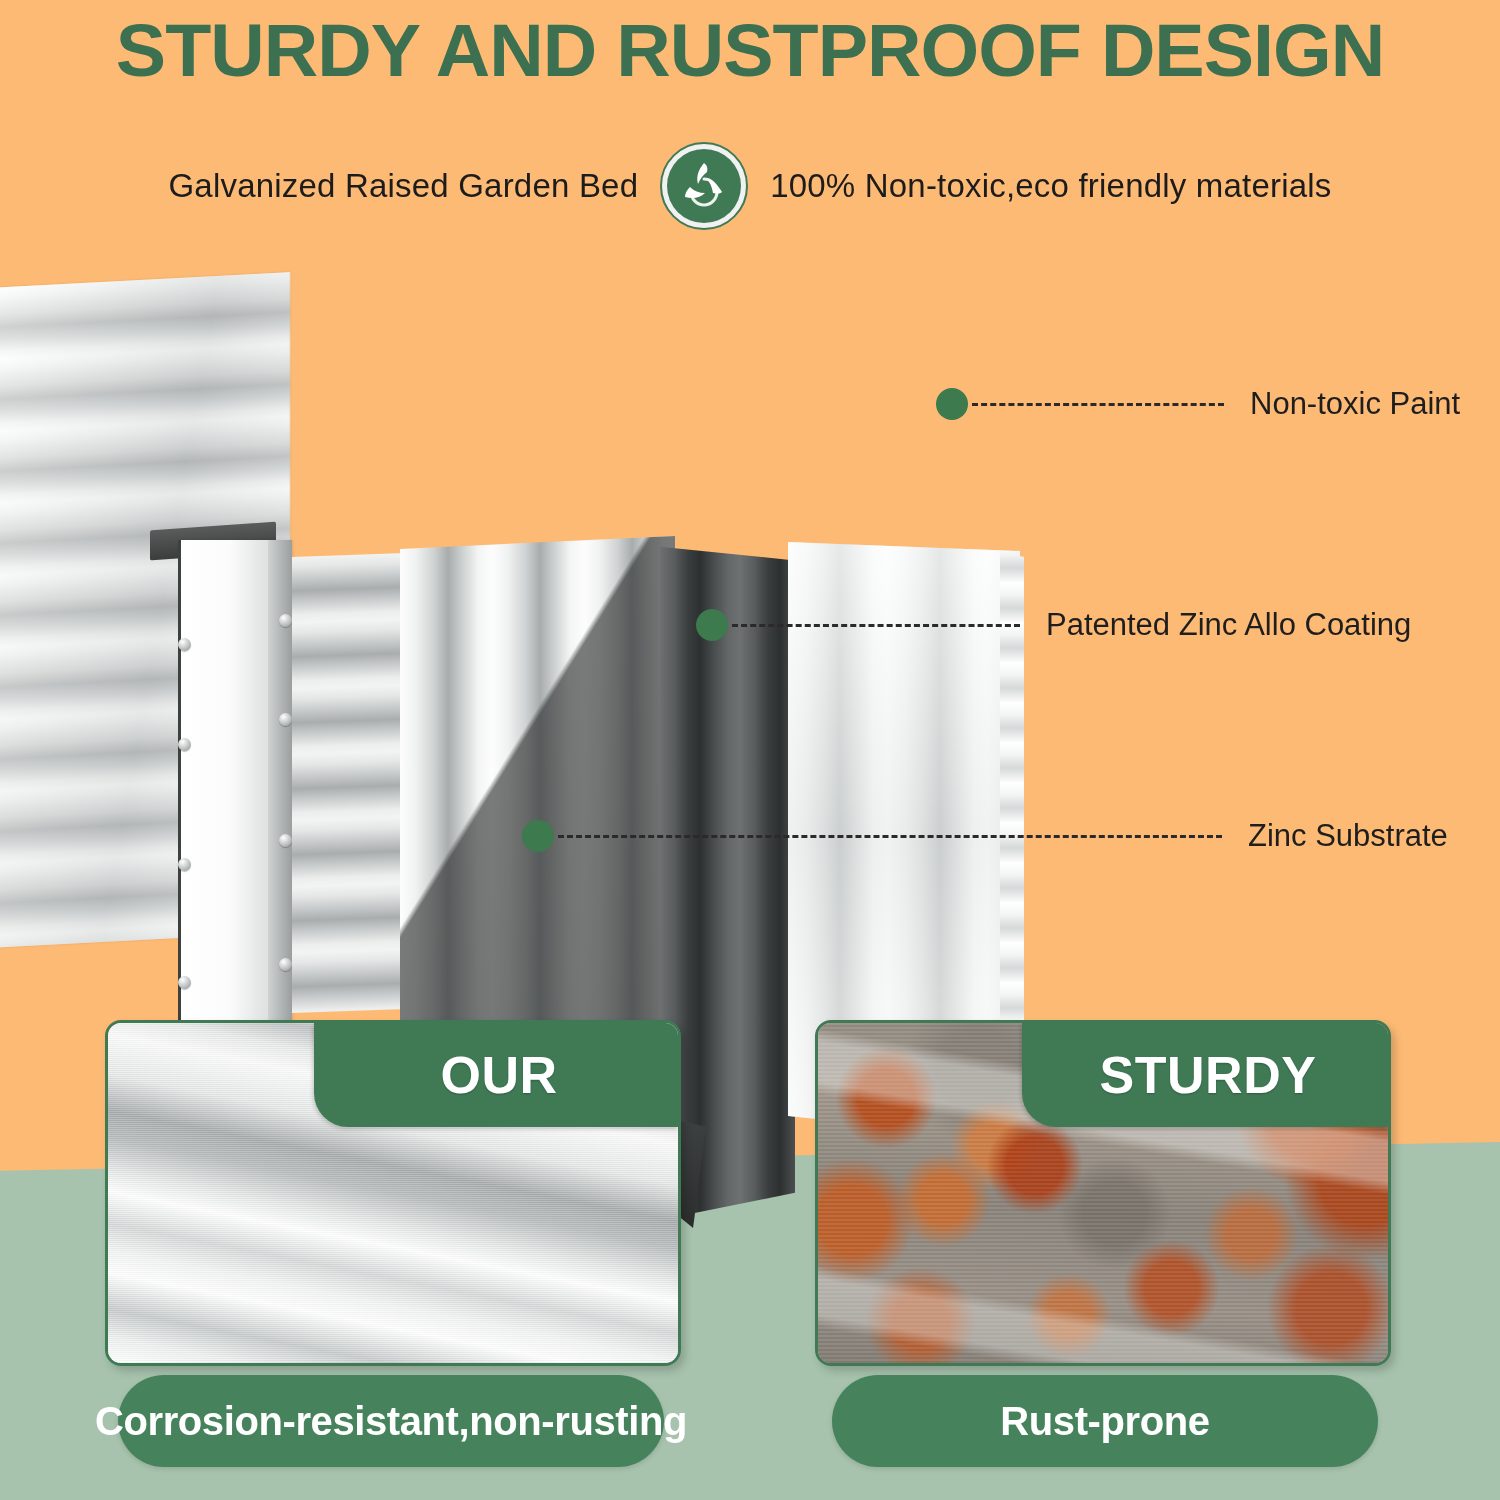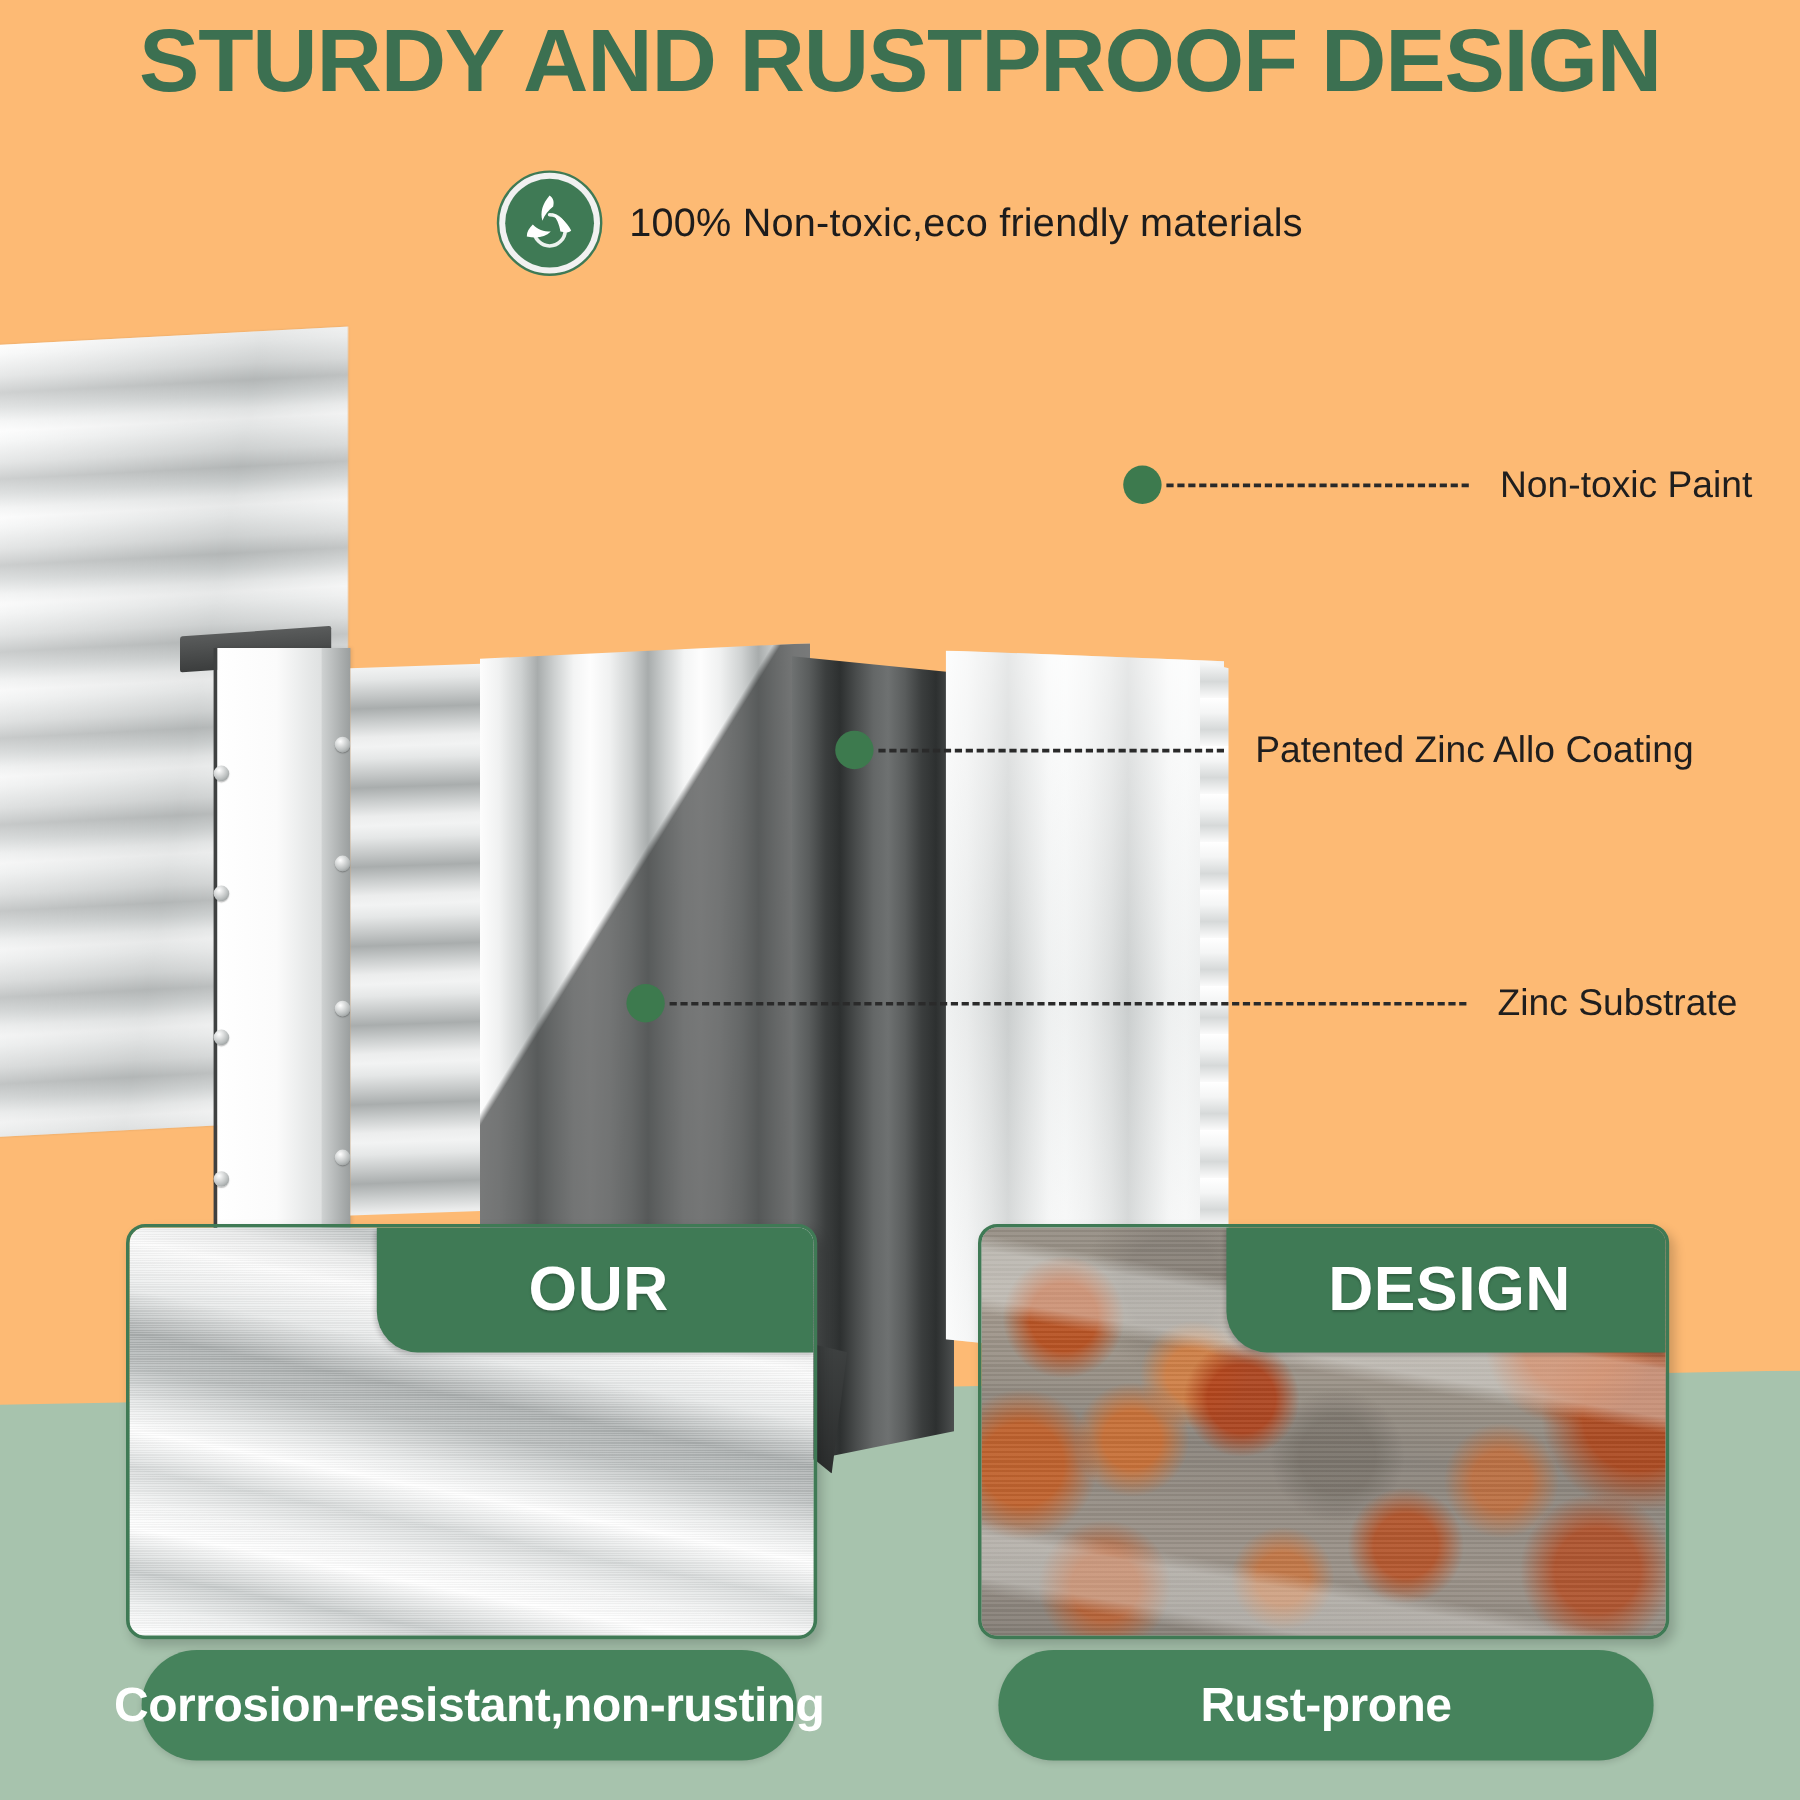--- a/index.html
+++ b/index.html
@@ -241,20 +241,21 @@
 </head>
 <body>
 
 <div class="page">
 
   <div class="ground"></div>
 
   <div class="headline">STURDY AND RUSTPROOF DESIGN</div>
 
   <div class="subline">
+    <div class="sub-text">Galvanized Raised Garden Bed</div>
 
     <div class="eco-badge">
       <div class="ring"></div>
       <div class="disc"></div>
       <svg viewBox="0 0 74 74">
         <path d="M37 14 C31 21, 29 28, 31 35 C33 30, 36 26, 40 23 C41 19, 40 16, 37 14 Z" fill="#ffffff"></path>
         <path d="M18 48 C26 50, 33 49, 38 44 C32 44, 27 42, 23 38 C20 41, 18 44, 18 48 Z" fill="#ffffff"></path>
         <path d="M55 43 C51 36, 46 31, 39 29 C43 33, 45 38, 46 44 C50 45, 53 45, 55 43 Z" fill="#ffffff"></path>
         <path d="M37 30 C44 30, 50 36, 50 43 C50 50, 44 56, 37 56 C30 56, 24 50, 24 43" fill="none" stroke="#ffffff" stroke-width="3" stroke-linecap="round" opacity="0.9"></path>
       </svg>
@@ -313,21 +314,21 @@
     <div class="card our">
       <div class="metal-good"></div>
       <div class="card-tag">
         <span>OUR</span>
       </div>
     </div>
 
     <div class="card others">
       <div class="metal-rust"></div>
       <div class="card-tag">
-        <span>DESIGN</span>
+        <span>STURDY</span>
       </div>
     </div>
 
   </div>
 
   <div class="pill right">
     <span>Rust-prone</span>
   </div>
 
   <div class="pill left">

